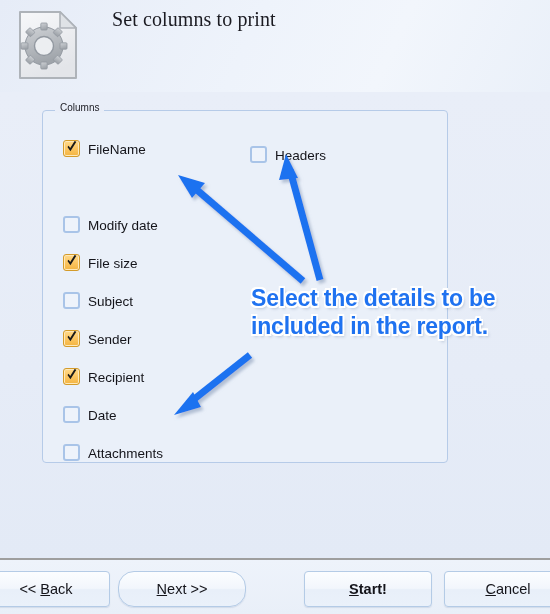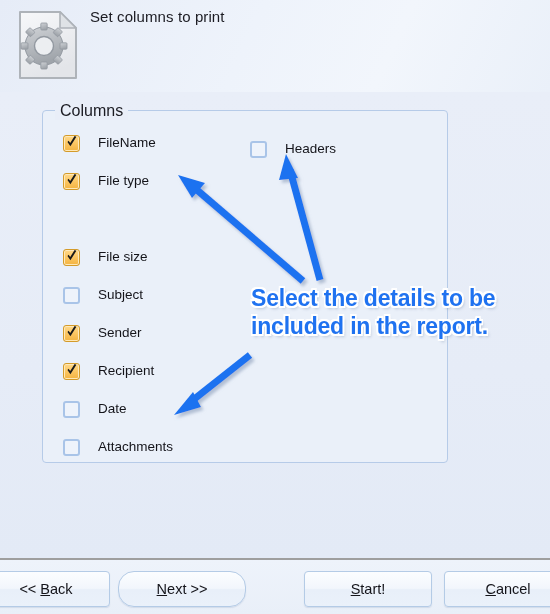--- a/index.html
+++ b/index.html
@@ -35,26 +35,27 @@
     position: absolute;
     left: 16px;
     top: 8px;
     width: 64px;
     height: 74px;
   }
   #title-icon svg { display:block; }
 
   #header-title {
     position: absolute;
-    left: 90px;
+    left: 112px;
     top: 8px;
-    font-size: 15px;
+    font-size: 20px;
     color: #1b1b22;
     letter-spacing: .1px;
     white-space: nowrap;
+    font-family: Liberation Serif, serif;
   }
 
   
   #body-panel {
     position: absolute;
     left: 0; top: 92px;
     width: 550px;
     height: 466px;
     background: linear-gradient(180deg, #e9eef8 0%, #e6ecf7 60%, #e3eaf6 100%);
   }
@@ -70,30 +71,30 @@
     border-radius: 4px;
     background: #eaf0f9;
     box-sizing: border-box;
   }
   #columns-group-label {
     position: absolute;
     left: 12px;
     top: -9px;
     padding: 0 5px;
     background: #e9eef8;
-    font-size: 16px;
+    font-size: 10px;
     color: #1b1b22;
   }
 
   
   .cb-row {
     position: absolute;
     display: flex;
-    align-items: flex-start;
-    gap: 18px;
+    align-items: flex-end;
+    gap: 8px;
     height: 22px;
     cursor: default;
   }
   .cb-col-left { left: 20px; }
   .cb-col-right { left: 207px; margin-top: 6px; }
 
   .cb-box {
     width: 17px;
     height: 17px;
     border-radius: 3px;
@@ -173,21 +174,21 @@
     font-family: "Liberation Sans", sans-serif;
     display: flex;
     align-items: center;
     justify-content: center;
     box-sizing: border-box;
     cursor: default;
     box-shadow: 0 1px 1px rgba(140,160,190,.25);
   }
   #btn-back   { left: -18px; width: 128px; }
   #btn-next   { left: 118px; width: 128px; border-radius: 16px; }
-  #btn-start  { left: 304px; width: 128px; font-weight: normal; }
+  #btn-start  { left: 304px; width: 128px; font-weight: bold; }
   #btn-cancel { left: 444px; width: 128px; }
 
   .accel { text-decoration: underline; }
 </style>
 </head>
 <body>
 
 <div id="app-window">
 
   <div id="header">
@@ -235,29 +236,25 @@
 
       <div class="cb-row cb-col-left" style="top:24px">
         <span class="cb-box checked">
           <svg class="tick" viewBox="0 0 10 13">
               <path d="M0.5 6 L3.4 10.2 L9.4 0.8 L7.6 0 L3.2 7 L1.6 4.8 Z" fill="#1a1a1a"></path>
             </svg>
         </span>
         <span class="cb-label">FileName</span>
       </div>
 
-      <div class="cb-row cb-col-left" style="top:62px">
-        <span class="cb-box checked">
-          <svg class="tick" viewBox="0 0 10 13">
-              <path d="M0.5 6 L3.4 10.2 L9.4 0.8 L7.6 0 L3.2 7 L1.6 4.8 Z" fill="#1a1a1a"></path>
-            </svg>
-        </span>
-        <span class="cb-label">File type</span>
-      </div>
-
+
+      <div class="cb-row cb-col-left" style="top:100px">
+        <span class="cb-box unchecked"></span>
+        <span class="cb-label">Modify date</span>
+      </div>
 
       <div class="cb-row cb-col-left" style="top:138px">
         <span class="cb-box checked">
           <svg class="tick" viewBox="0 0 10 13">
               <path d="M0.5 6 L3.4 10.2 L9.4 0.8 L7.6 0 L3.2 7 L1.6 4.8 Z" fill="#1a1a1a"></path>
             </svg>
         </span>
         <span class="cb-label">File size</span>
       </div>
 

